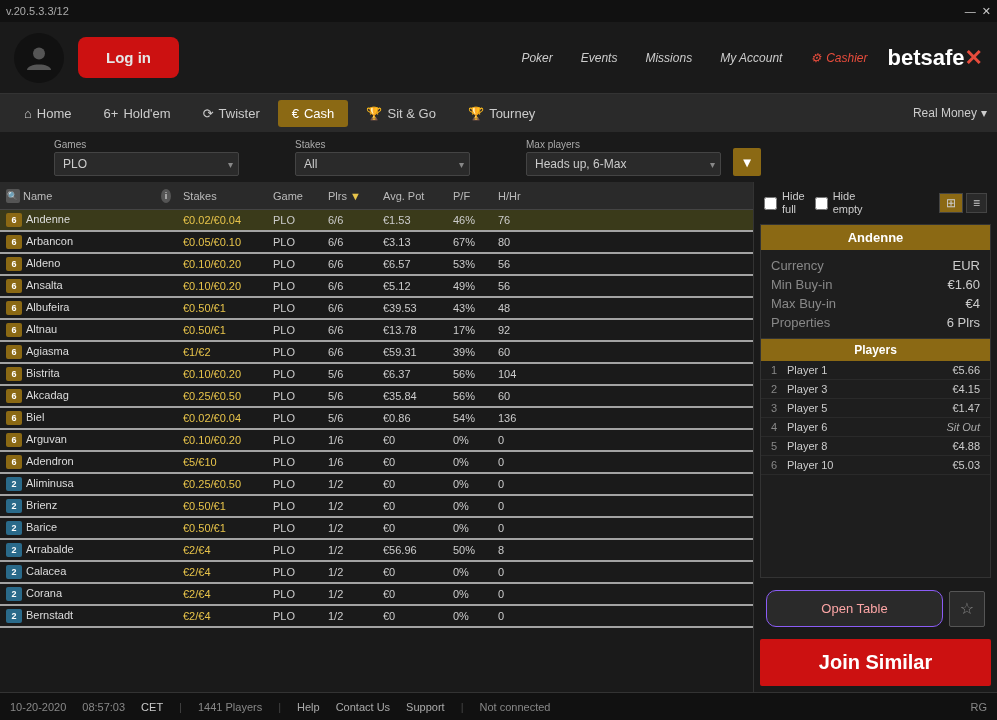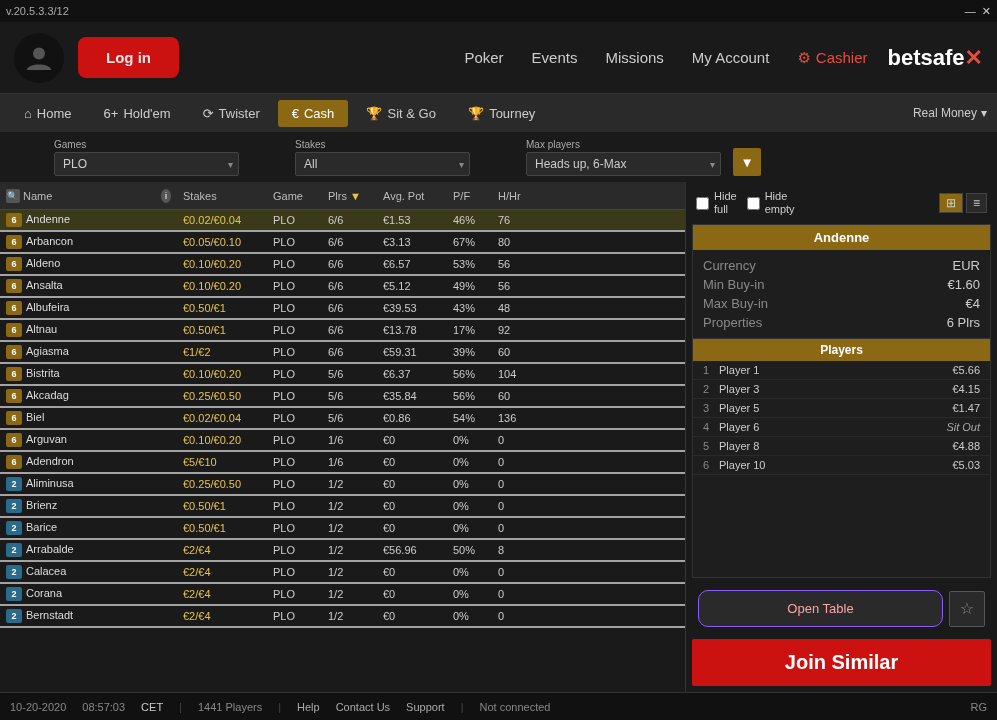--- a/index.html
+++ b/index.html
@@ -68,21 +68,22 @@
     }
     #nav-links {
       display: flex;
       align-items: center;
       gap: 28px;
       margin-right: 20px;
     }
     #nav-links a {
       color: #ccc;
       text-decoration: none;
-      font-size: 15px;
+      font-size: 12px;
+      font-style: italic;
     }
     #cashier-link {
       color: #e74c3c !important;
       display: flex;
       align-items: center;
       gap: 5px;
     }
     #betsafe-logo {
       font-size: 22px;
       font-weight: bold;
@@ -252,21 +253,21 @@
     .td-info { width: 22px; justify-content: center; }
     .td-stakes { width: 90px; color: #e8c44a; }
     .td-game { width: 55px; color: #ccc; }
     .td-plrs { width: 55px; color: #ccc; }
     .td-avgpot { width: 70px; color: #ccc; }
     .td-pf { width: 45px; color: #ccc; }
     .td-hhr { width: 50px; color: #ccc; }
 
     
     #right-panel {
-      width: 312px;
+      width: 244px;
       background: #1a1a1a;
       border-left: 1px solid #333;
       display: flex;
       flex-direction: column;
     }
     #right-panel-top {
       padding: 8px 10px;
       display: flex;
       gap: 10px;
       align-items: center;

